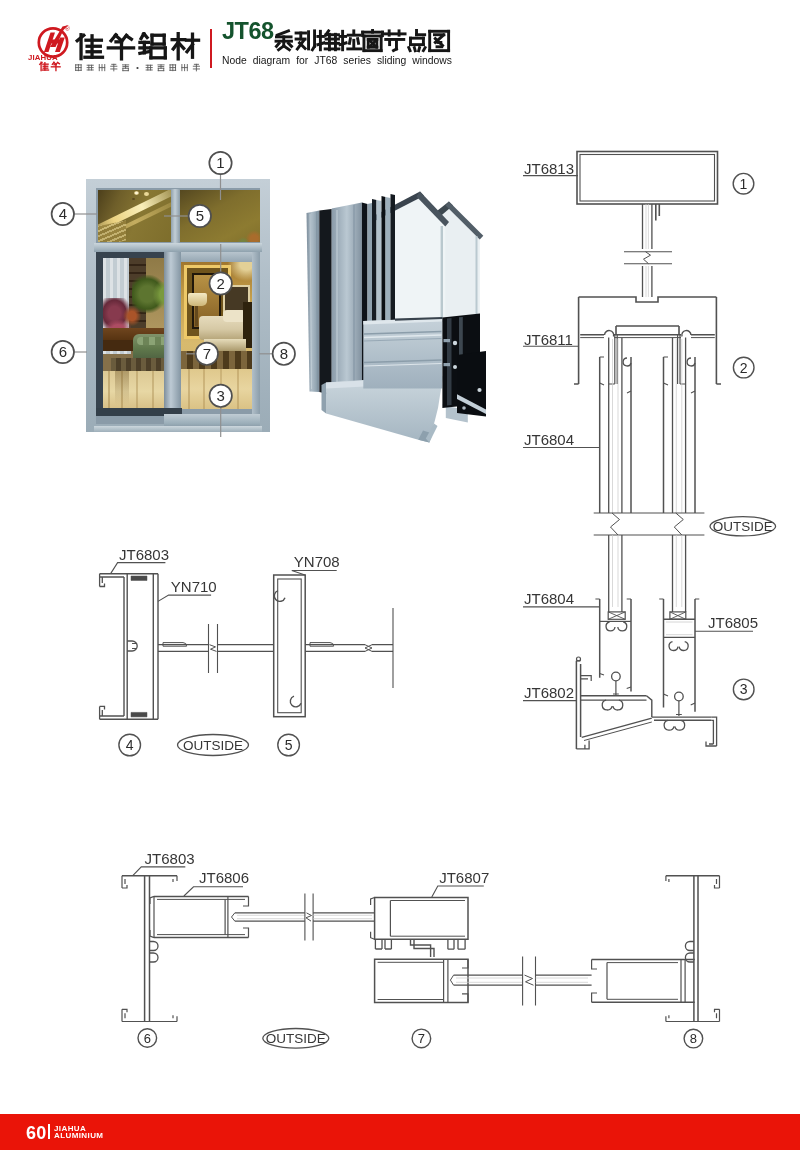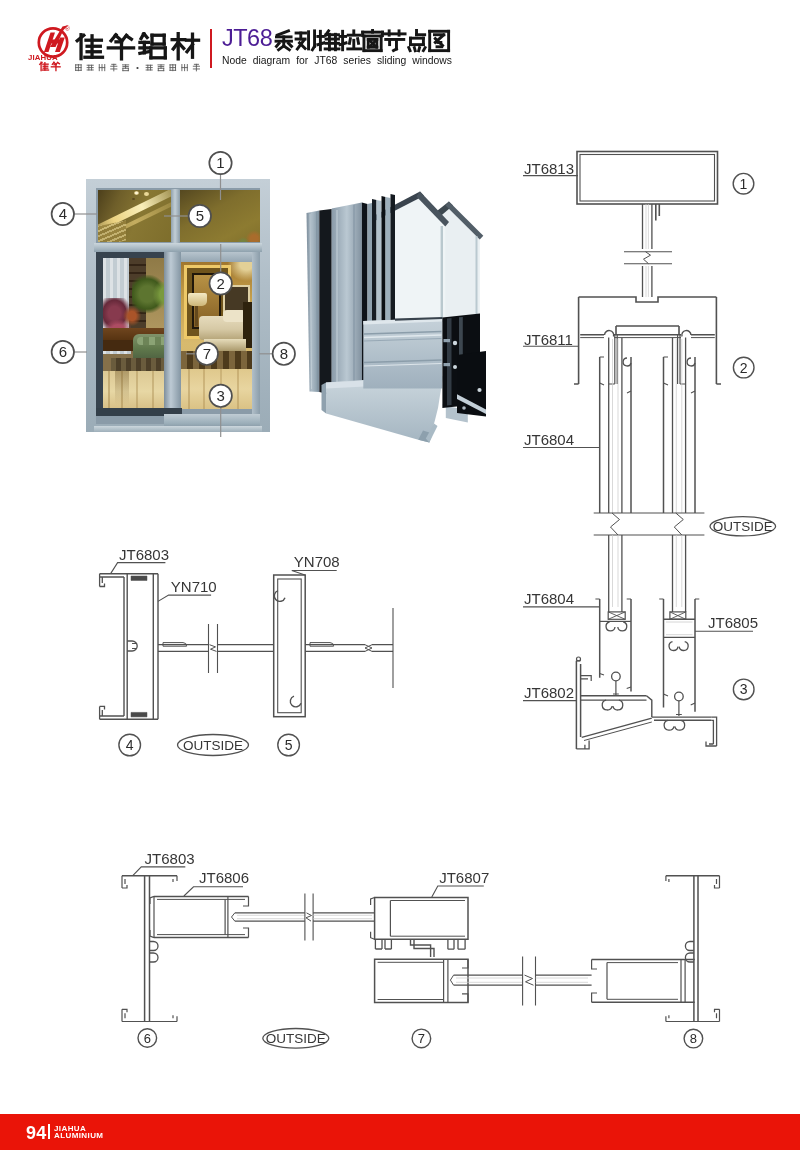--- a/index.html
+++ b/index.html
@@ -156,21 +156,21 @@
           <line x1="50" y1="5" x2="50" y2="95"></line>
         </g>
       <g transform="translate(118.0,1.2) scale(0.0680)" stroke="#5a5a5a" stroke-width="13.0" stroke-linecap="square" fill="none">
           <line x1="50" y1="2" x2="50" y2="98"></line>
           <line x1="5" y1="30" x2="95" y2="30"></line>
           <line x1="5" y1="70" x2="95" y2="70"></line>
           <line x1="20" y1="2" x2="80" y2="2"></line>
         </g>
       </svg>
     <div class="abs" style="left:209.5px;top:29px;width:2.5px;height:38.5px;background:#cf1920;"></div>
-    <div class="abs" id="jt68t" style="left:222px;top:25px;font-size:23.5px;font-weight:normal;color:#4c1d95;letter-spacing:-0.5px;white-space:nowrap;">JT68</div>
+    <div class="abs" id="jt68t" style="left:222px;top:18px;font-size:23.5px;font-weight:bold;color:#14532d;letter-spacing:-0.5px;white-space:nowrap;">JT68</div>
     <svg class="abs" style="left:273px;top:29px;" width="180" height="24" viewBox="0 0 180 24">
       <g transform="translate(0.0,1.0) scale(0.2150)" stroke="#161616" stroke-width="13.5" stroke-linecap="square" fill="none">
           <line x1="72" y1="4" x2="20" y2="24"></line>
           <line x1="16" y1="32" x2="84" y2="32"></line>
           <line x1="14" y1="52" x2="86" y2="52"></line>
           <line x1="50" y1="32" x2="50" y2="74"></line>
           <line x1="50" y1="74" x2="26" y2="92"></line>
           <line x1="50" y1="74" x2="76" y2="92"></line>
           <line x1="28" y1="62" x2="16" y2="76"></line>
           <line x1="72" y1="62" x2="86" y2="76"></line>
@@ -690,17 +690,17 @@
     <g fill="#2b2b2b" font-size="13px" font-family="Liberation Sans, sans-serif" text-anchor="middle">
       <text x="37.3" y="197.6">6</text>
       <text x="311.4" y="198">7</text>
       <text x="583.4" y="198.2">8</text>
     </g>
     <ellipse cx="185.8" cy="193.3" rx="33" ry="9.8" fill="none" stroke="#515151" stroke-width="1.3"></ellipse>
     <text x="185.8" y="197.9" font-size="13.5px" fill="#363636" text-anchor="middle" font-family="Liberation Sans, sans-serif">OUTSIDE</text>
   </svg>
 
   <div class="abs" style="left:0;top:1113.5px;width:800px;height:36px;background:#ea1408;"></div>
-  <div class="abs" style="left:26px;top:1122.5px;color:#fff;font-size:18px;font-weight:bold;letter-spacing:0.2px;">94</div>
+  <div class="abs" style="left:26px;top:1122.5px;color:#fff;font-size:18px;font-weight:bold;letter-spacing:0.2px;">60</div>
   <div class="abs" style="left:48.2px;top:1124px;width:1.4px;height:15px;background:#fff;"></div>
   <div class="abs" style="left:54px;top:1124.5px;color:#fff;font-size:8px;font-weight:bold;letter-spacing:0.4px;line-height:7.4px;">JIAHUA<br>ALUMINIUM</div>
 
 </div>
 
 </body></html>

